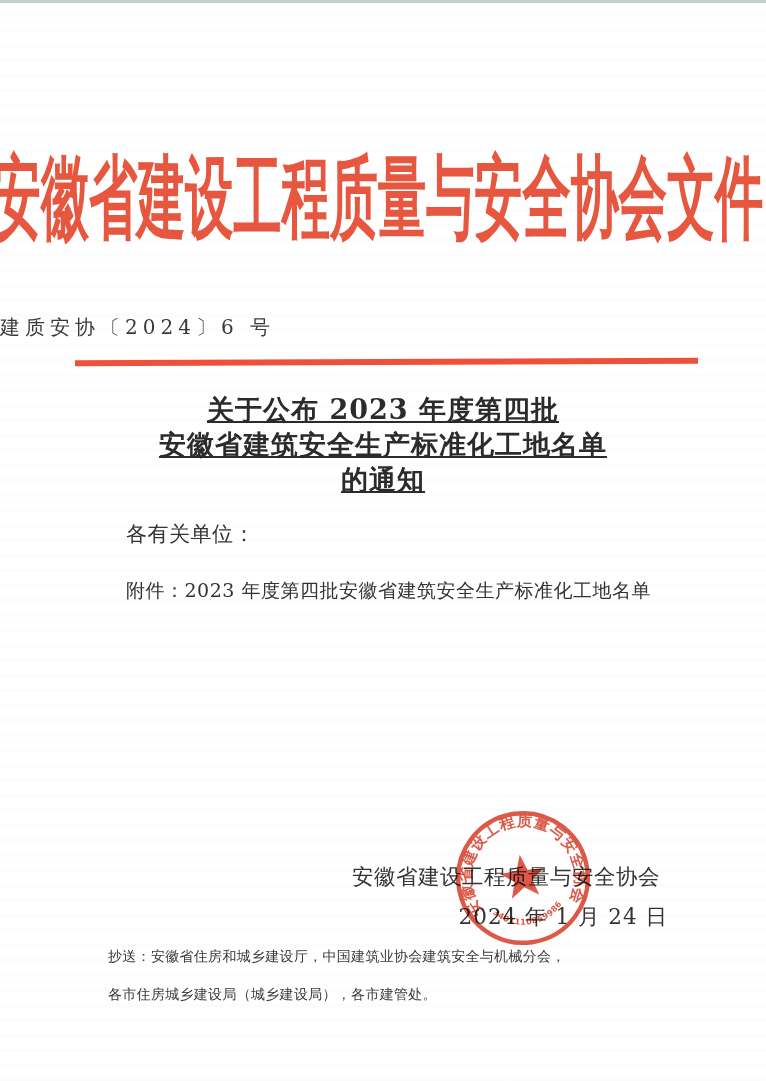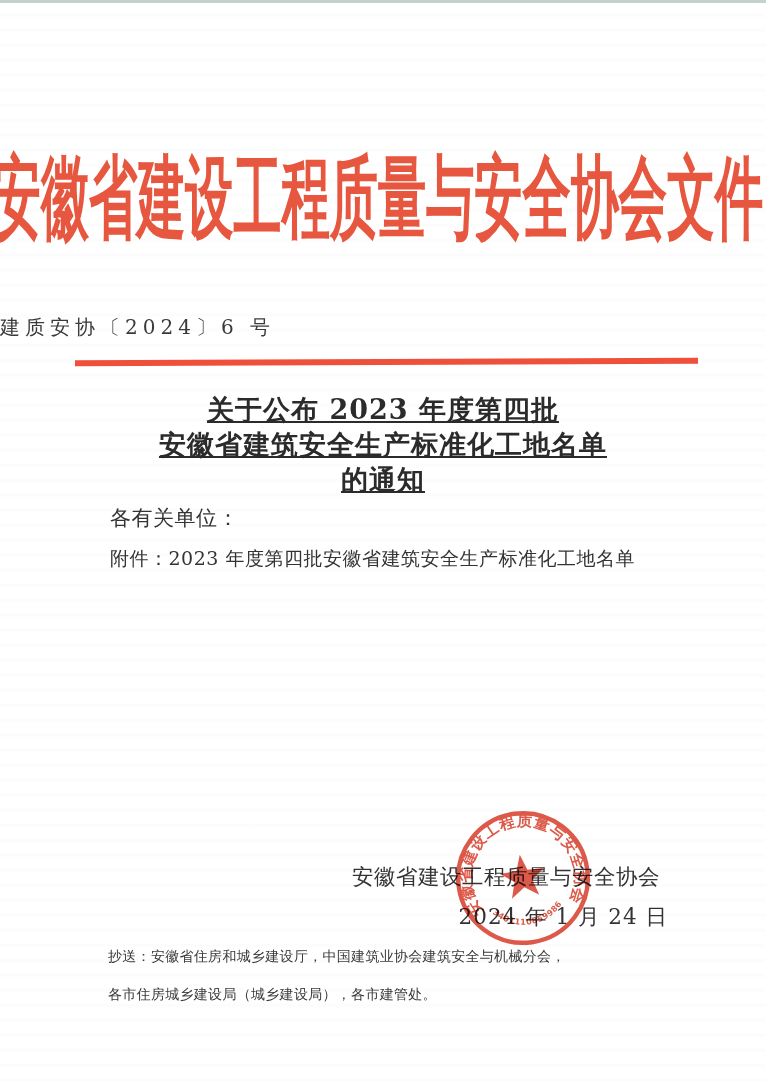--- a/index.html
+++ b/index.html
@@ -84,21 +84,21 @@
   .body-block {
     position: absolute;
     top: 498px;
     left: 110px;
     width: 547px;
     font-size: 21px;
     line-height: 40px;
     color: #333333;
     letter-spacing: 0.5px;
   }
-  .body-block p { margin: 0; }
+  .body-block p { margin: 16px; }
   .salutation { text-align: left; }
   .para {
     text-indent: 2.15em;
     text-align: justify;
   }
   .attachment-line {
     white-space: nowrap;
     font-size: 19px;
   }
   

